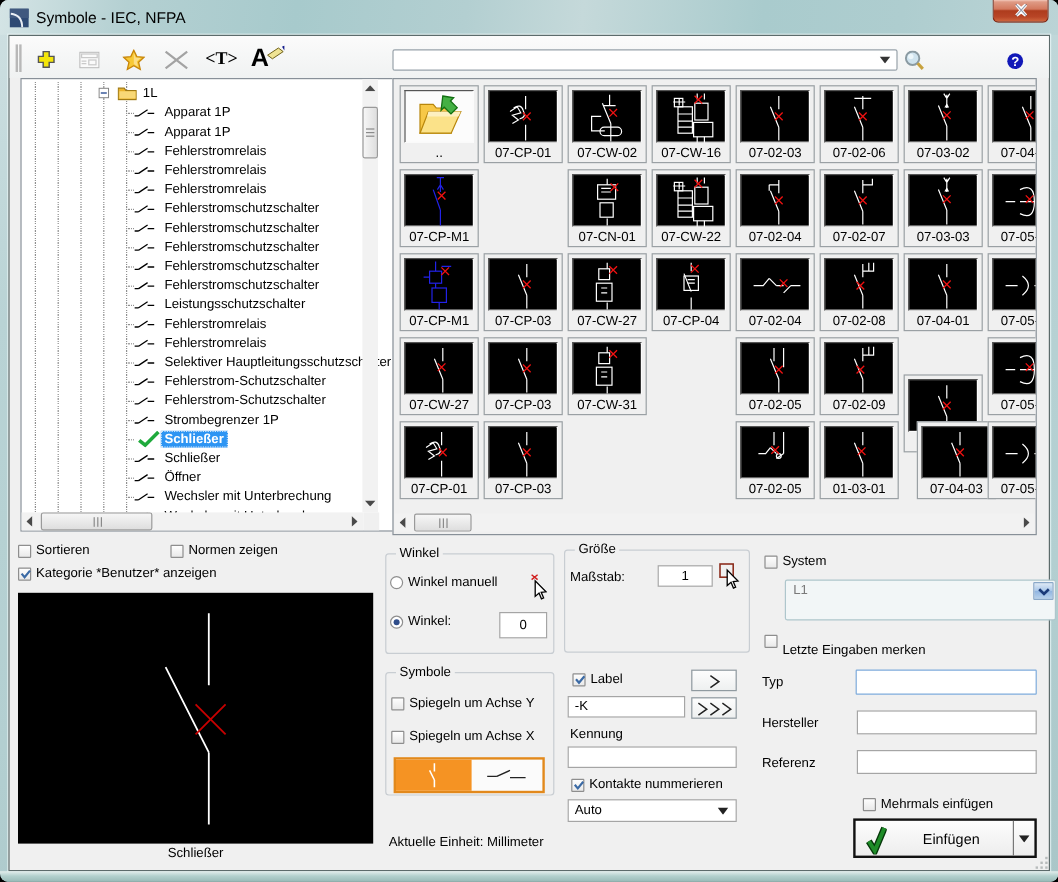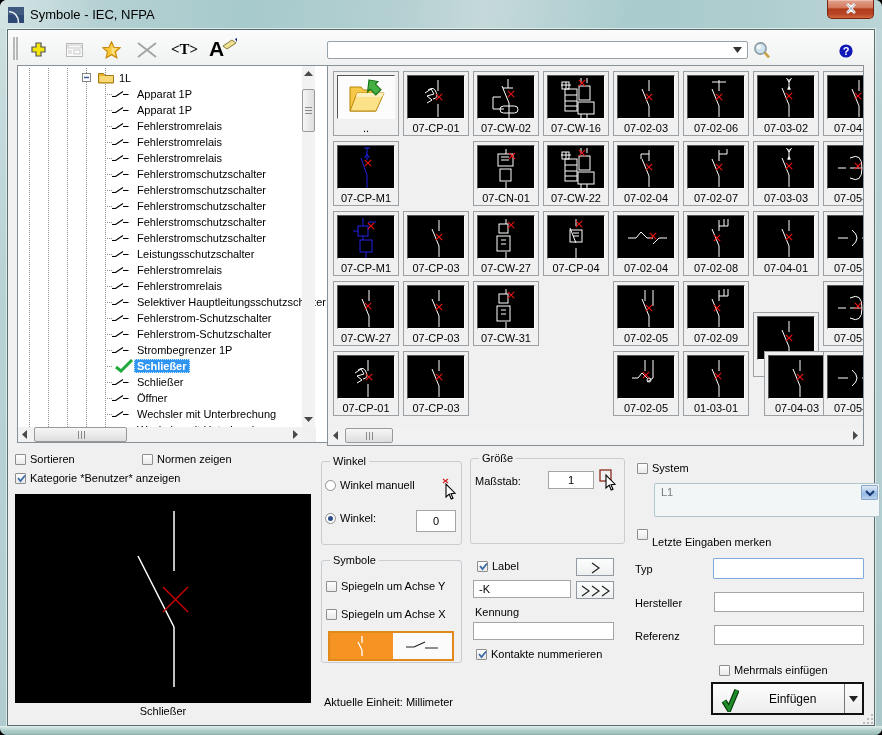--- a/index.html
+++ b/index.html
@@ -736,20 +736,24 @@
 <div class="lbl11" style="left:475px;top:606px;">Kennung</div>
 <div class="fld" style="left:473px;top:622px;width:141px;height:18px;"></div>
 
 <div class="cb" style="left:476px;top:649px;">
       <svg style="position:absolute;left:0px;top:-1px" width="11" height="11" viewBox="0 0 11 11">
         <path d="M2,5 L4.5,8 L9,2.5" fill="none" stroke="#3b6aa5" stroke-width="1.8"></path>
       </svg>
     </div>
 <div class="lbl11" style="left:491px;top:648px;">Kontakte nummerieren</div>
 
+<div class="fld" style="left:473px;top:666px;width:141px;height:19px;line-height:17px;padding-left:5px;">Auto
+ <svg style="position:absolute;right:6px;top:6px" width="9" height="6" viewBox="0 0 9 6">
+        <path d="M0,0 h9 l-4.5,6 z" fill="#222"></path>
+      </svg></div>
 
 <div class="cb" style="left:637px;top:463px;"></div>
 <div class="lbl11" style="left:652px;top:462px;">System</div>
 
 <div class="abs" style="left:638px;top:483px;width:226px;height:34px;border:1px solid #aec6cc;border-radius:2px;background:#f2f6f7;margin-left:16px;">
  <div class="lbl11" style="left:6px;top:2px;color:#7a7a7a;">L1</div>
  <div class="abs" style="right:1px;top:1px;width:17px;height:15px;border-radius:1px;background:linear-gradient(#dfeaf6,#a8c6e8 50%,#90b4e0 50%,#b8d2ec);border:1px solid #8aa8c8;">
   <svg style="position:absolute;left:3px;top:4px" width="10" height="7" viewBox="0 0 10 7">
           <path d="M1,1 L5,5 L9,1" fill="none" stroke="#1a3a78" stroke-width="2.2"></path>
         </svg>

